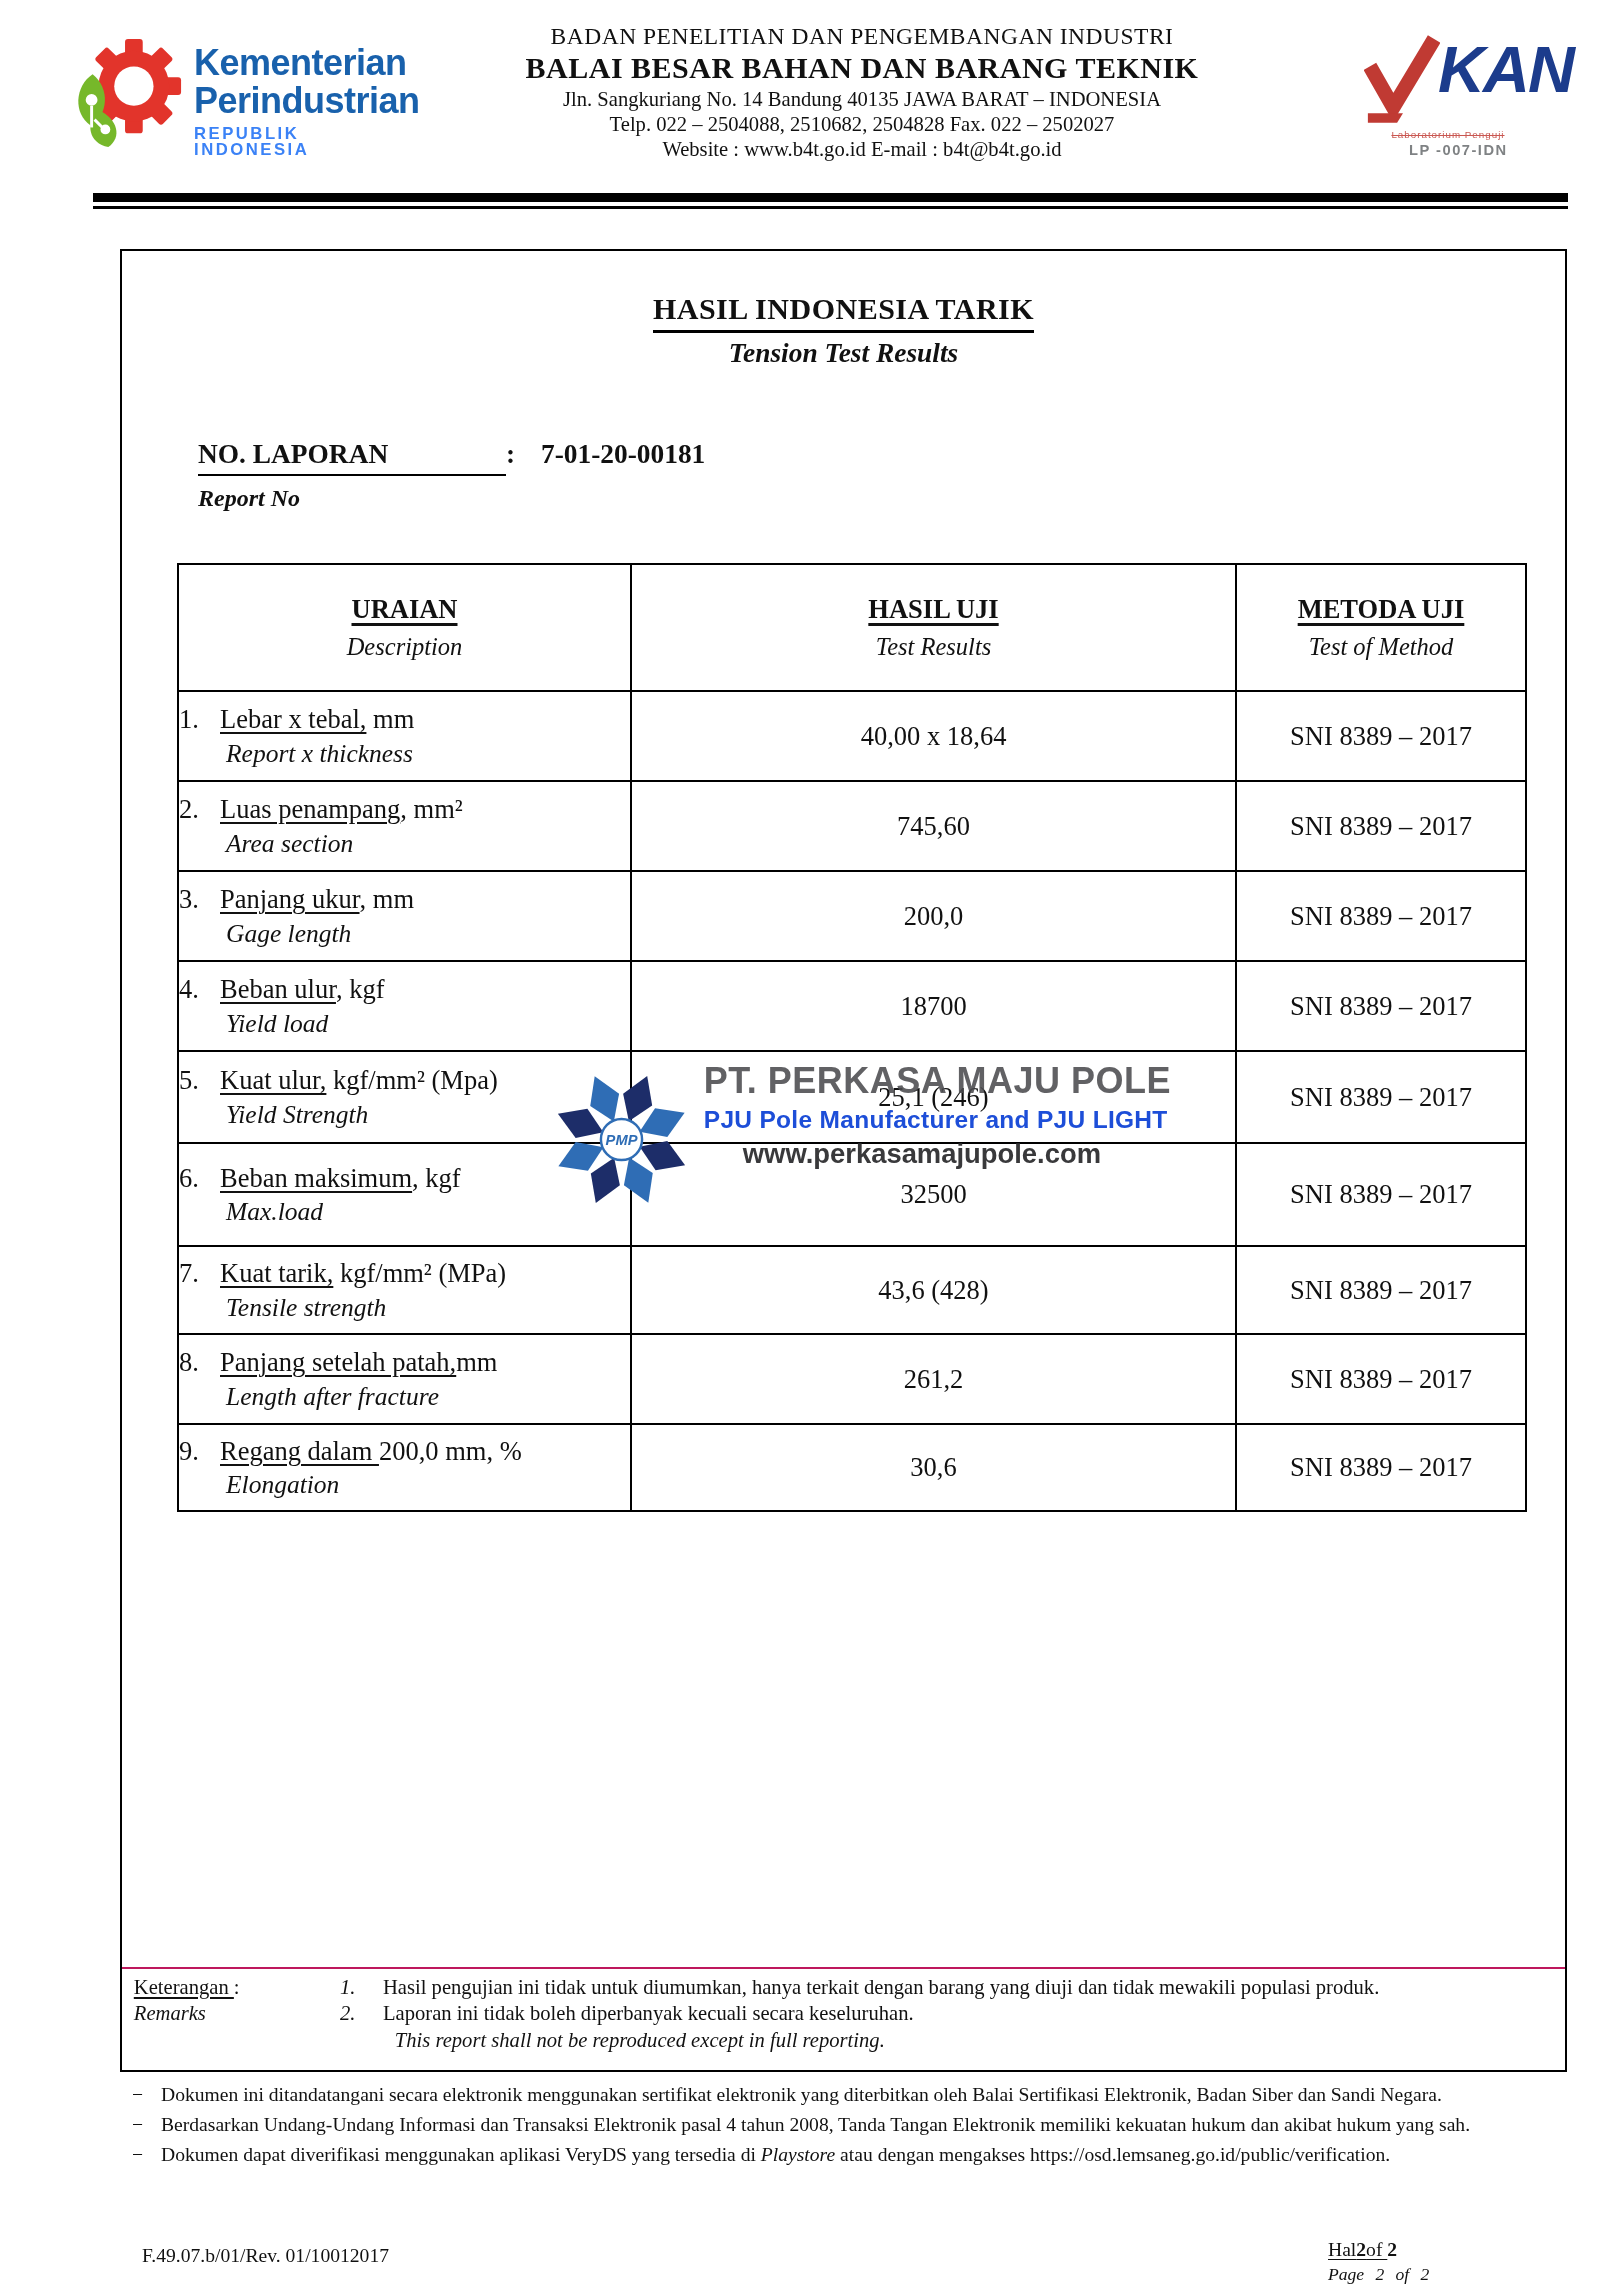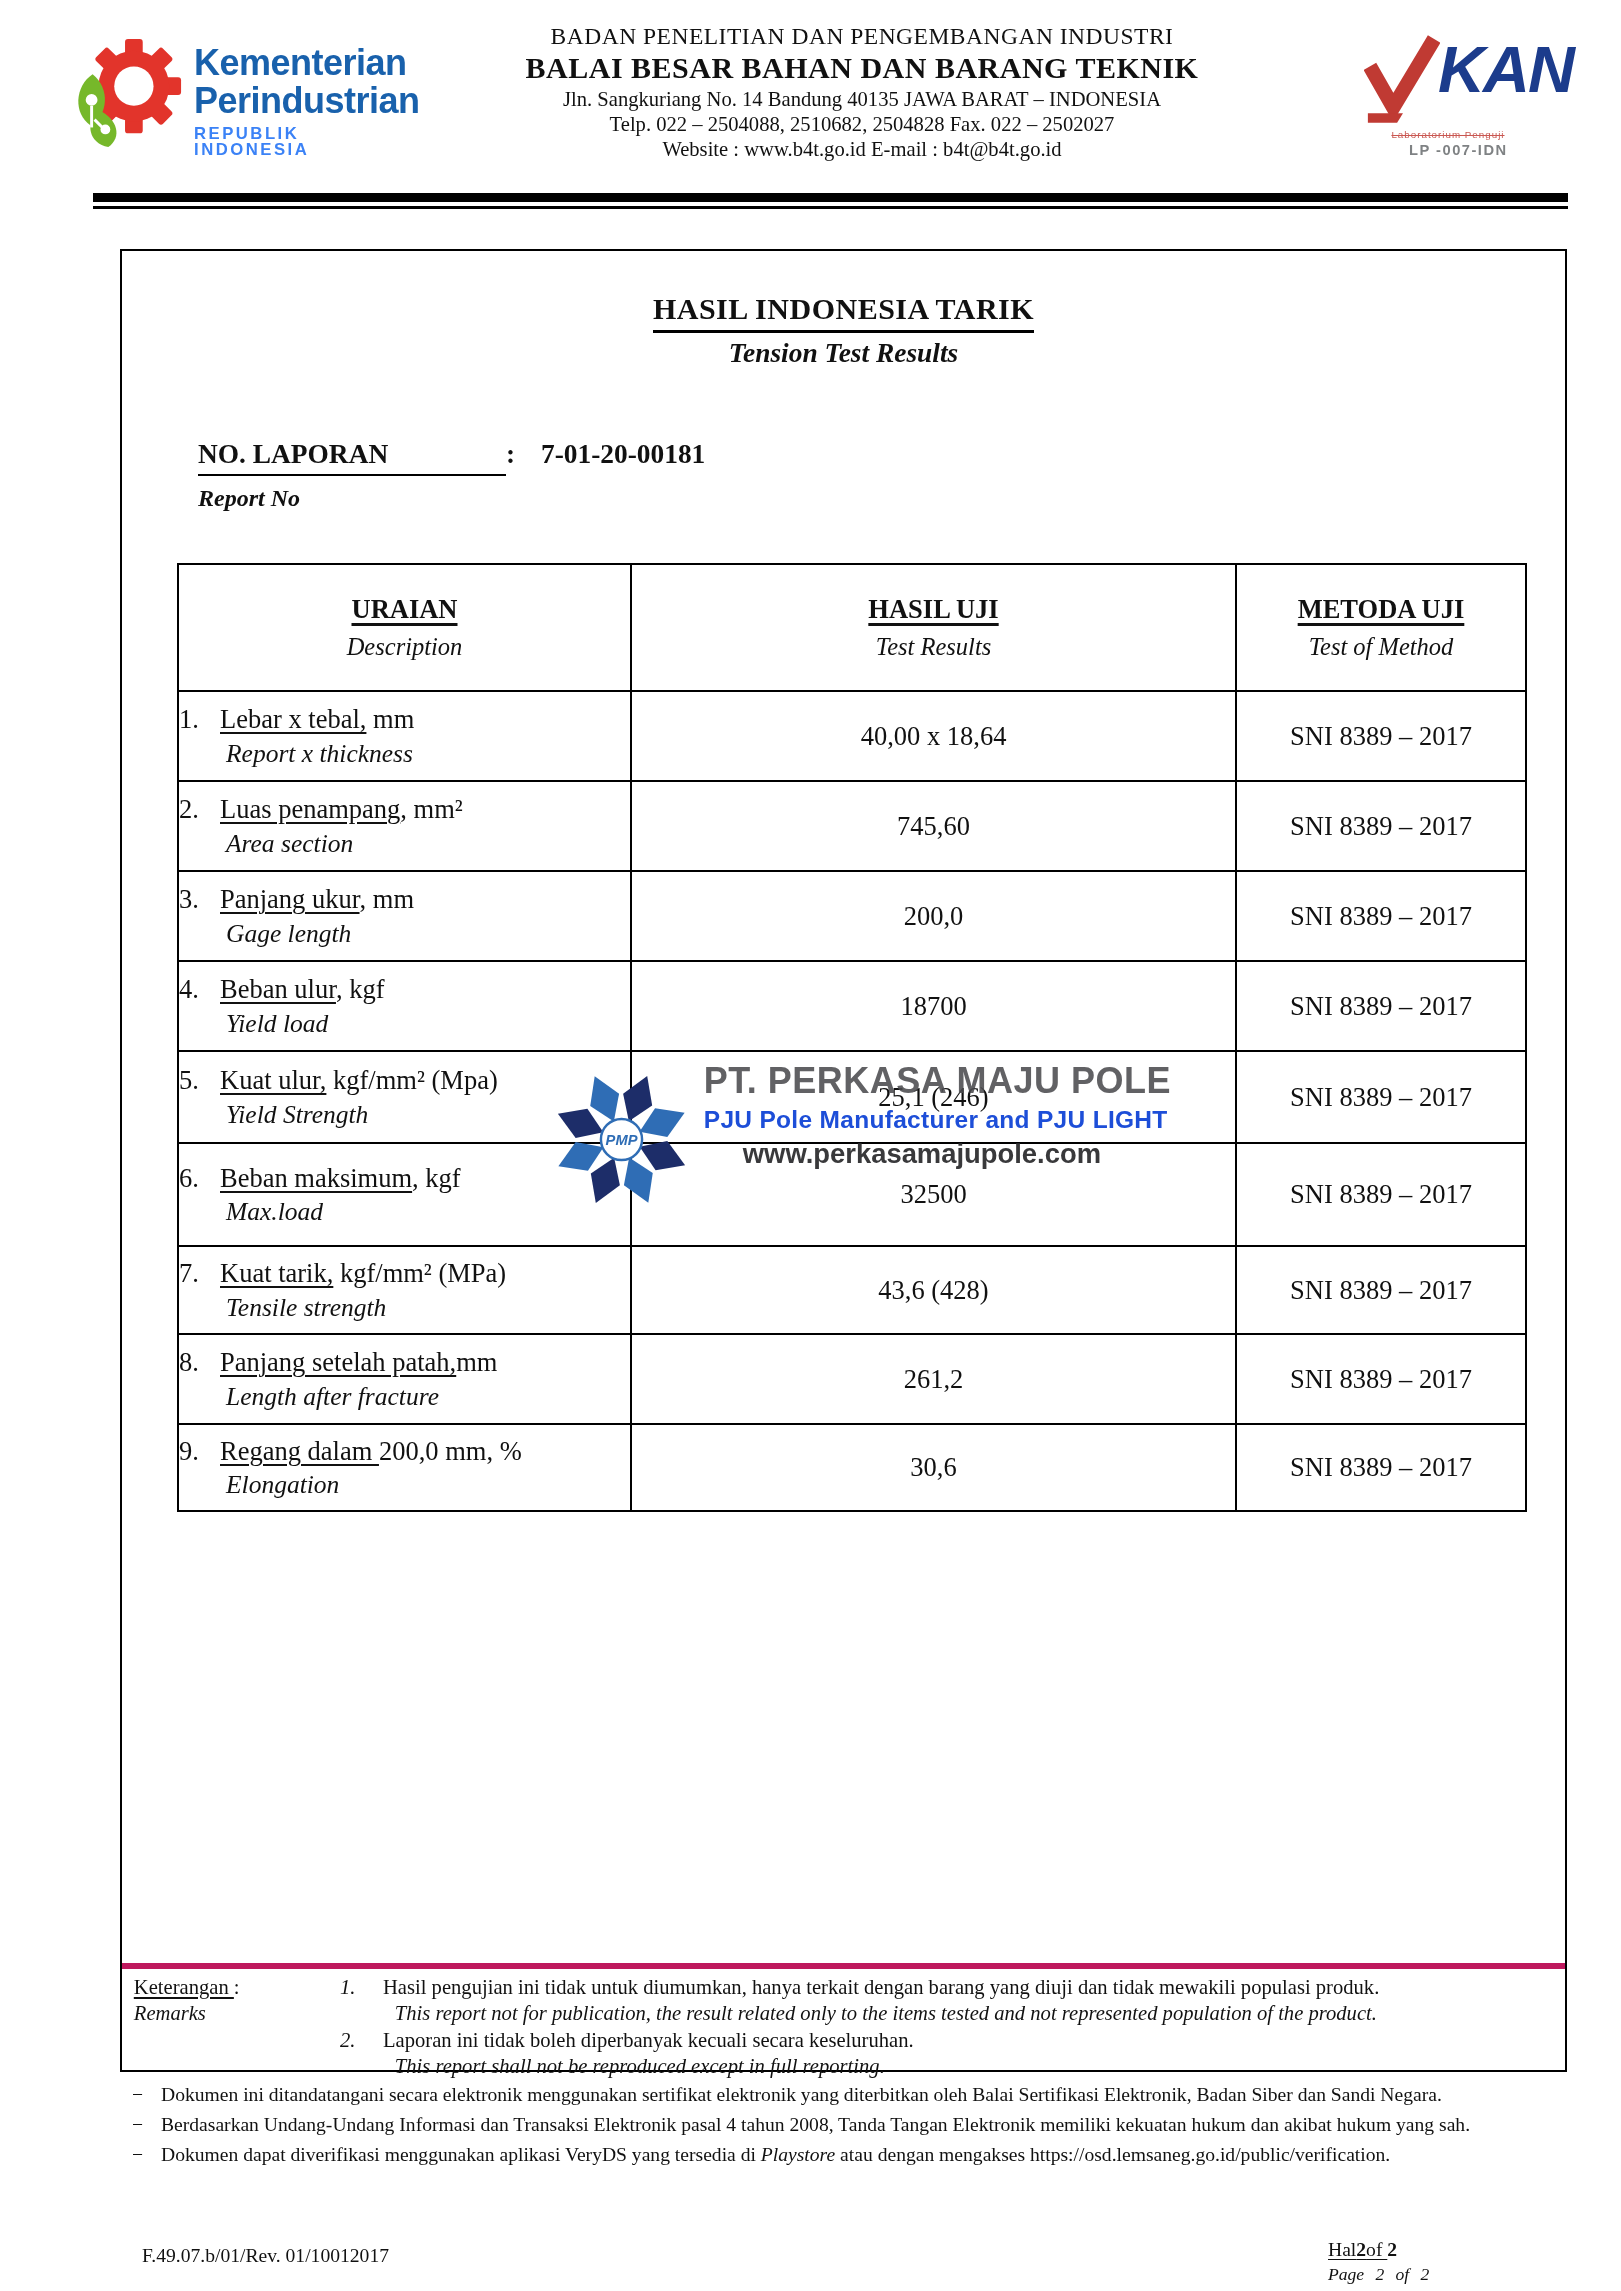--- a/index.html
+++ b/index.html
@@ -64,21 +64,21 @@
 
   
   .watermark{position:absolute;left:427px;top:812px;display:flex;align-items:flex-start;z-index:5;
              font-family:"Liberation Sans",sans-serif;pointer-events:none;}
   .wm-text{margin-left:9.8px;line-height:1;}
   .wm-company{font-size:36px;font-weight:bold;color:rgba(75,75,78,0.88);letter-spacing:0.5px;}
   .wm-tagline{font-size:24.5px;font-weight:bold;color:#1d4ed8;margin-top:8.8px;letter-spacing:0.3px;}
   .wm-site{font-size:27.4px;font-weight:bold;color:rgba(40,40,42,0.92);margin-top:7.8px;margin-left:39px;}
 
   
-  .remarks{position:absolute;left:0;bottom:0;width:100%;height:101px;border-top:6px solid #be185d;
+  .remarks{position:absolute;left:0;bottom:0;width:100%;height:101px;border-top:2px solid #be185d;
            font-size:20.6px;line-height:1.28;}
   .rem-label{position:absolute;left:11.8px;top:4.9px;}
   .rem-label .u{text-decoration:underline;text-underline-offset:2.9px;}
   .rem-label .en{font-style:italic;}
   .rem-items{position:absolute;left:218px;top:4.9px;width:1206px;}
   .rem-item{display:flex;}
   .rem-item .no{width:43px;flex:0 0 43px;font-style:italic;}
   .rem-item .en{font-style:italic;margin-left:11.8px;}
 
   
@@ -323,21 +323,20 @@
     <div class="remarks">
       <div class="rem-label">
         <div><span class="u">Keterangan </span><span>:</span></div>
         <div class="en">Remarks</div>
       </div>
       <div class="rem-items">
         <div class="rem-item">
           <span class="no">1.</span>
           <div>
             <div>Hasil pengujian ini tidak untuk diumumkan, hanya terkait dengan barang yang diuji dan tidak mewakili populasi produk.</div>
-            <div class="en">This report not for publication, the result related only to the items tested and not represented population of the product.</div>
           </div>
         </div>
         <div class="rem-item">
           <span class="no">2.</span>
           <div>
             <div>Laporan ini tidak boleh diperbanyak kecuali secara keseluruhan.</div>
             <div class="en">This report shall not be reproduced except in full reporting.</div>
           </div>
         </div>
       </div>

